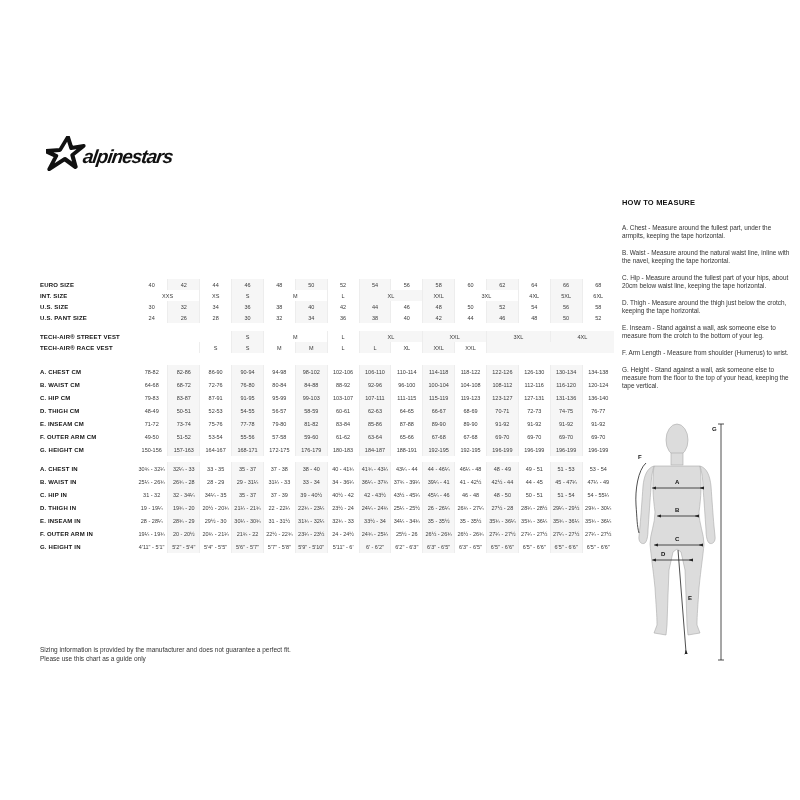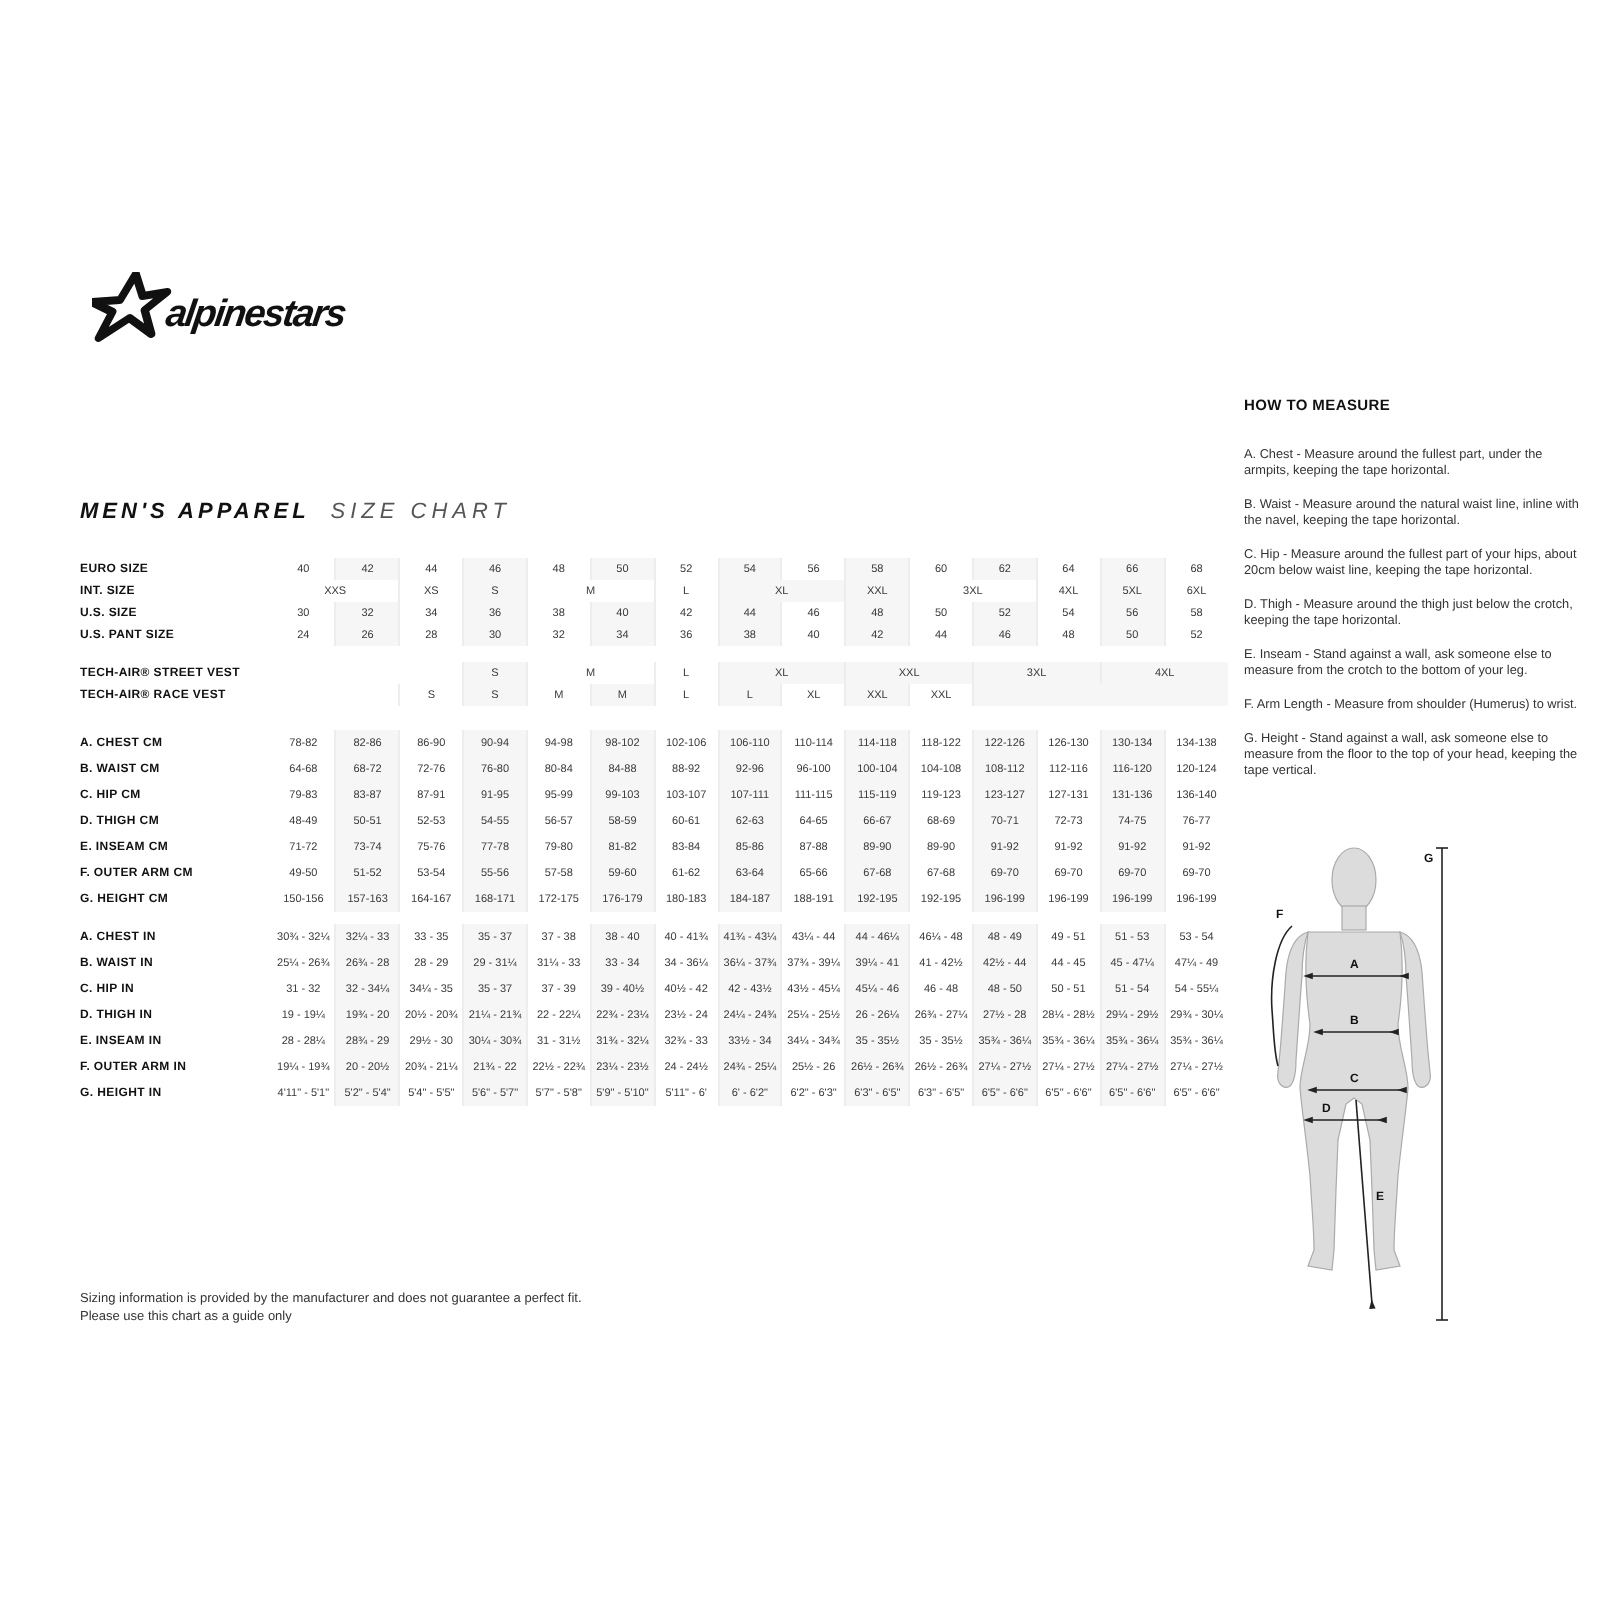--- a/index.html
+++ b/index.html
@@ -37,24 +37,20 @@
 
 <div class="page">
 
   <svg class="logo" viewBox="0 0 140 40">
     <g transform="skewX(-8)">
       <path d="M22,1 L27,12 L39,10 L29,19 L34,31 L22,23 L8,33 L13,20 L2,15 L16,14 Z" fill="#fff" stroke="#111" stroke-width="4" stroke-linejoin="round"></path>
       <text x="40" y="27" font-family="Liberation Sans, sans-serif" font-size="19" font-weight="bold" font-style="italic" fill="#111" letter-spacing="-1">alpinestars</text>
     </g>
   </svg>
 
-  <div class="title">
-    <span class="main">MEN'S APPAREL</span>
-    <span class="sub">SIZE CHART</span>
-  </div>
 
   <table class="size" id="size-table">
     <colgroup id="size-cols">
         <col style="width: 96px;">
         <col>
         <col class="stripe">
         <col>
         <col class="stripe">
         <col>
         <col class="stripe">

